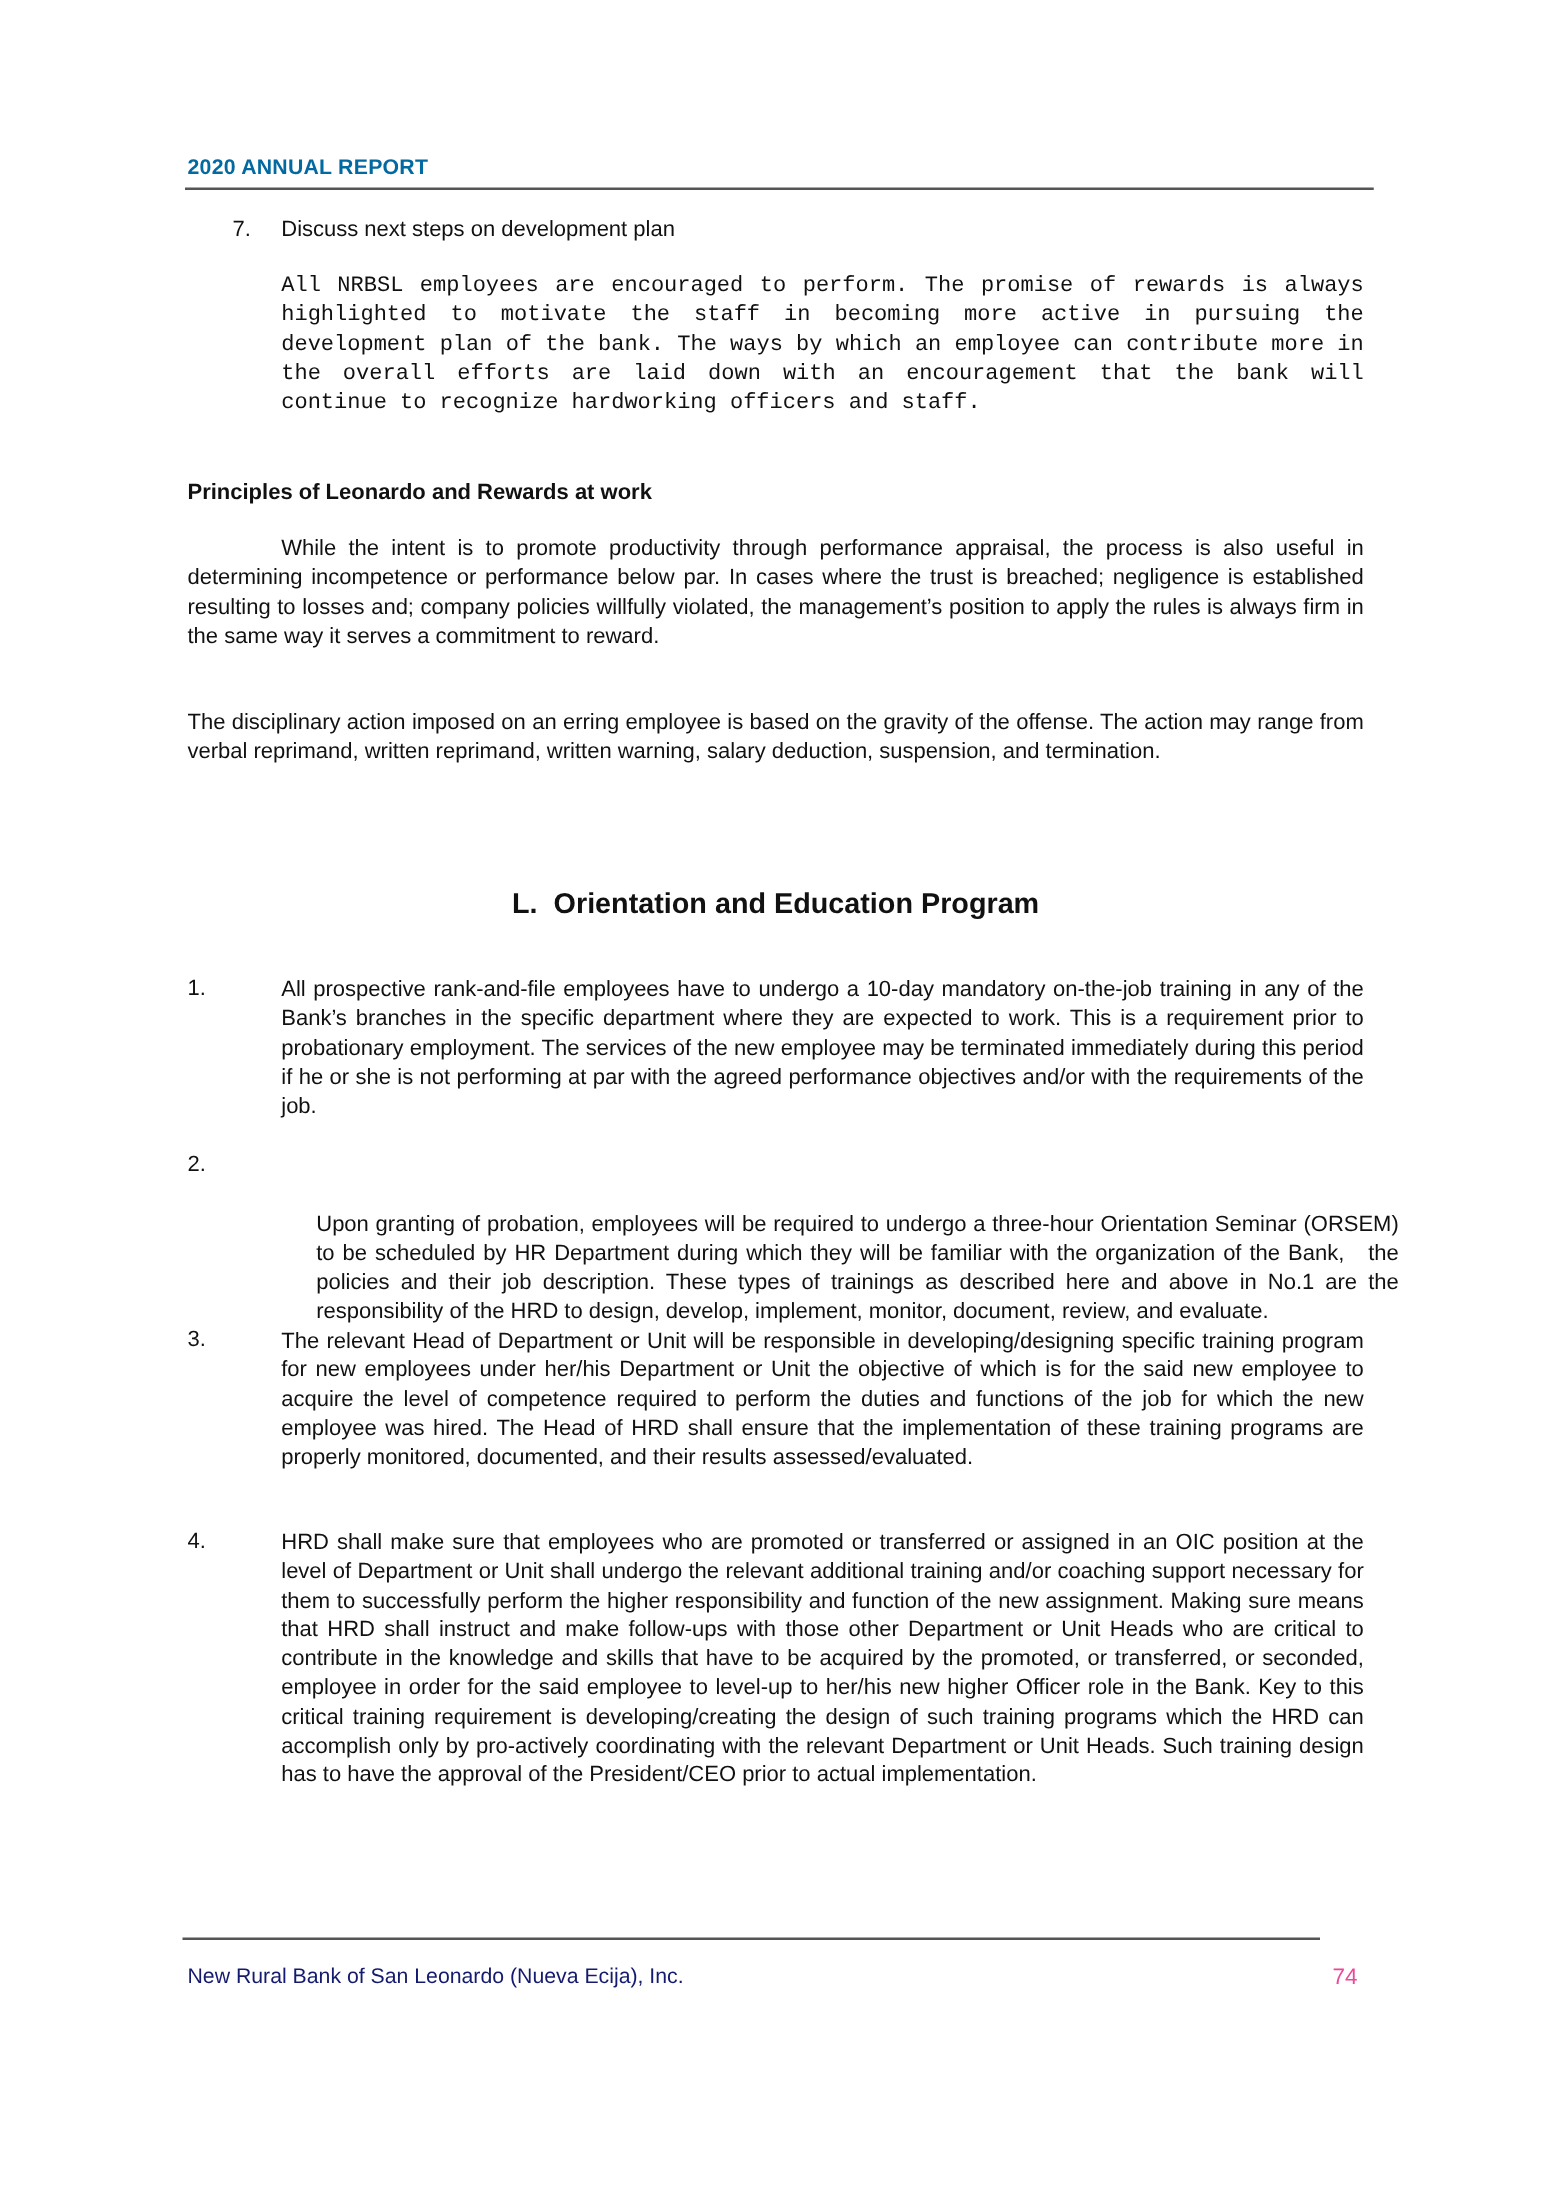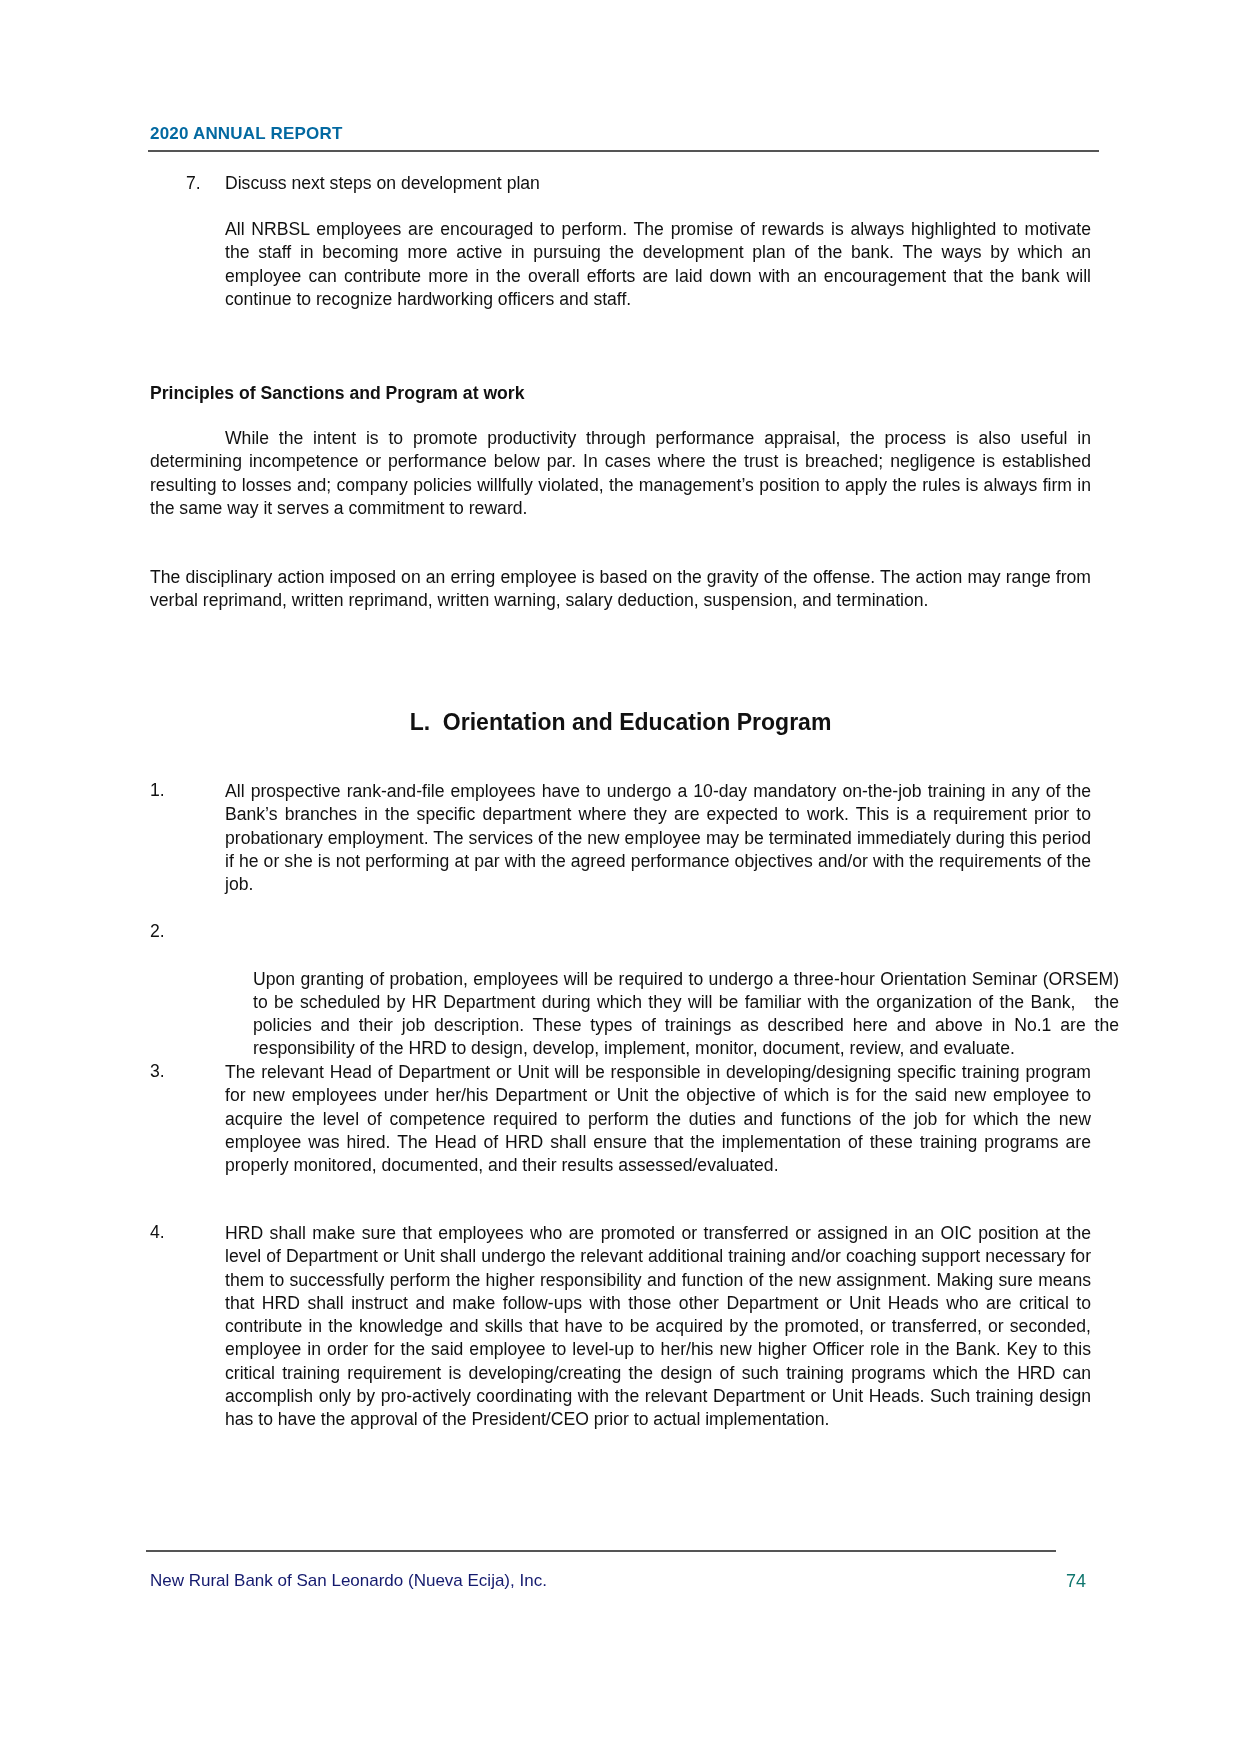--- a/index.html
+++ b/index.html
@@ -6,28 +6,28 @@
   body { width: 1241px; height: 1755px; position: relative; overflow: hidden;
          font-family: "Liberation Sans", sans-serif; color: #111; }
   .hdr-title { position: absolute; left: 150px; top: 124px; font-size: 17px; font-weight: bold;
                color: #0369a1; letter-spacing: 0.2px; }
   .hdr-rule { position: absolute; left: 148px; top: 150px; width: 951px; height: 0;
               border-top: 2px solid #555; }
   .ftr-rule { position: absolute; left: 146px; top: 1550px; width: 910px; height: 0;
               border-top: 2px solid #555; }
   .ftr-org { position: absolute; left: 150px; top: 1571px; font-size: 17px; font-weight: normal;
              color: #141a6e; }
-  .ftr-page { position: absolute; left: 1066px; top: 1571px; font-size: 18px; color: #0f766e; }
+  .ftr-page { position: absolute; left: 1066px; top: 1571px; font-size: 18px; color: #ec4899; }
 
   .txt { position: absolute; font-size: 17.6px; line-height: 23.3px; text-align: justify; }
   .txt p { margin: 0; }
 
   .item7-num { position: absolute; left: 186px; top: 173px; font-size: 17.6px; }
   .item7-title { position: absolute; left: 225px; top: 173px; font-size: 17.6px; }
-  .item7-body { left: 225px; top: 218px; width: 866px; }
+  .item7-body { left: 225px; top: 218px; width: 866px; font-family: Liberation Mono, monospace; }
 
   .sec-head { position: absolute; left: 150px; top: 383px; font-size: 17.6px; font-weight: bold; }
   .sec-p1 { left: 150px; top: 427px; width: 941px; text-indent: 75px; }
   .sec-p2 { left: 150px; top: 566px; width: 941px; }
 
   .l-head { position: absolute; left: 0; width: 1241px; top: 709px; text-align: center;
             font-size: 23px; font-weight: bold; }
 
   .li-num { position: absolute; left: 150px; font-size: 17.6px; }
   .li-body { left: 225px; width: 866px; }
@@ -37,21 +37,21 @@
 
 <div class="hdr-title">2020 ANNUAL REPORT</div>
 <div class="hdr-rule"></div>
 
 <div class="item7-num">7.</div>
 <div class="item7-title">Discuss next steps on development plan</div>
 <div class="txt item7-body">
   <p>All NRBSL employees are encouraged to perform. The promise of rewards is always highlighted to motivate the staff in becoming more active in pursuing the development plan of the bank. The ways by which an employee can contribute more in the overall efforts are laid down with an encouragement that the bank will continue to recognize hardworking officers and staff.</p>
 </div>
 
-<div class="sec-head">Principles of Sanctions and Program at work</div>
+<div class="sec-head">Principles of Leonardo and Rewards at work</div>
 <div class="txt sec-p1">
   <p>While the intent is to promote productivity through performance appraisal, the process is also useful in determining incompetence or performance below par. In cases where the trust is breached; negligence is established resulting to losses and; company policies willfully violated, the management’s position to apply the rules is always firm in the same way it serves a commitment to reward.</p>
 </div>
 <div class="txt sec-p2">
   <p>The disciplinary action imposed on an erring employee is based on the gravity of the offense. The action may range from verbal reprimand, written reprimand, written warning, salary deduction, suspension, and termination.</p>
 </div>
 
 <div class="l-head" style="white-space: pre;">L.  Orientation and Education Program</div>
 
 <div class="li-num" style="top:780px;">1.</div>

